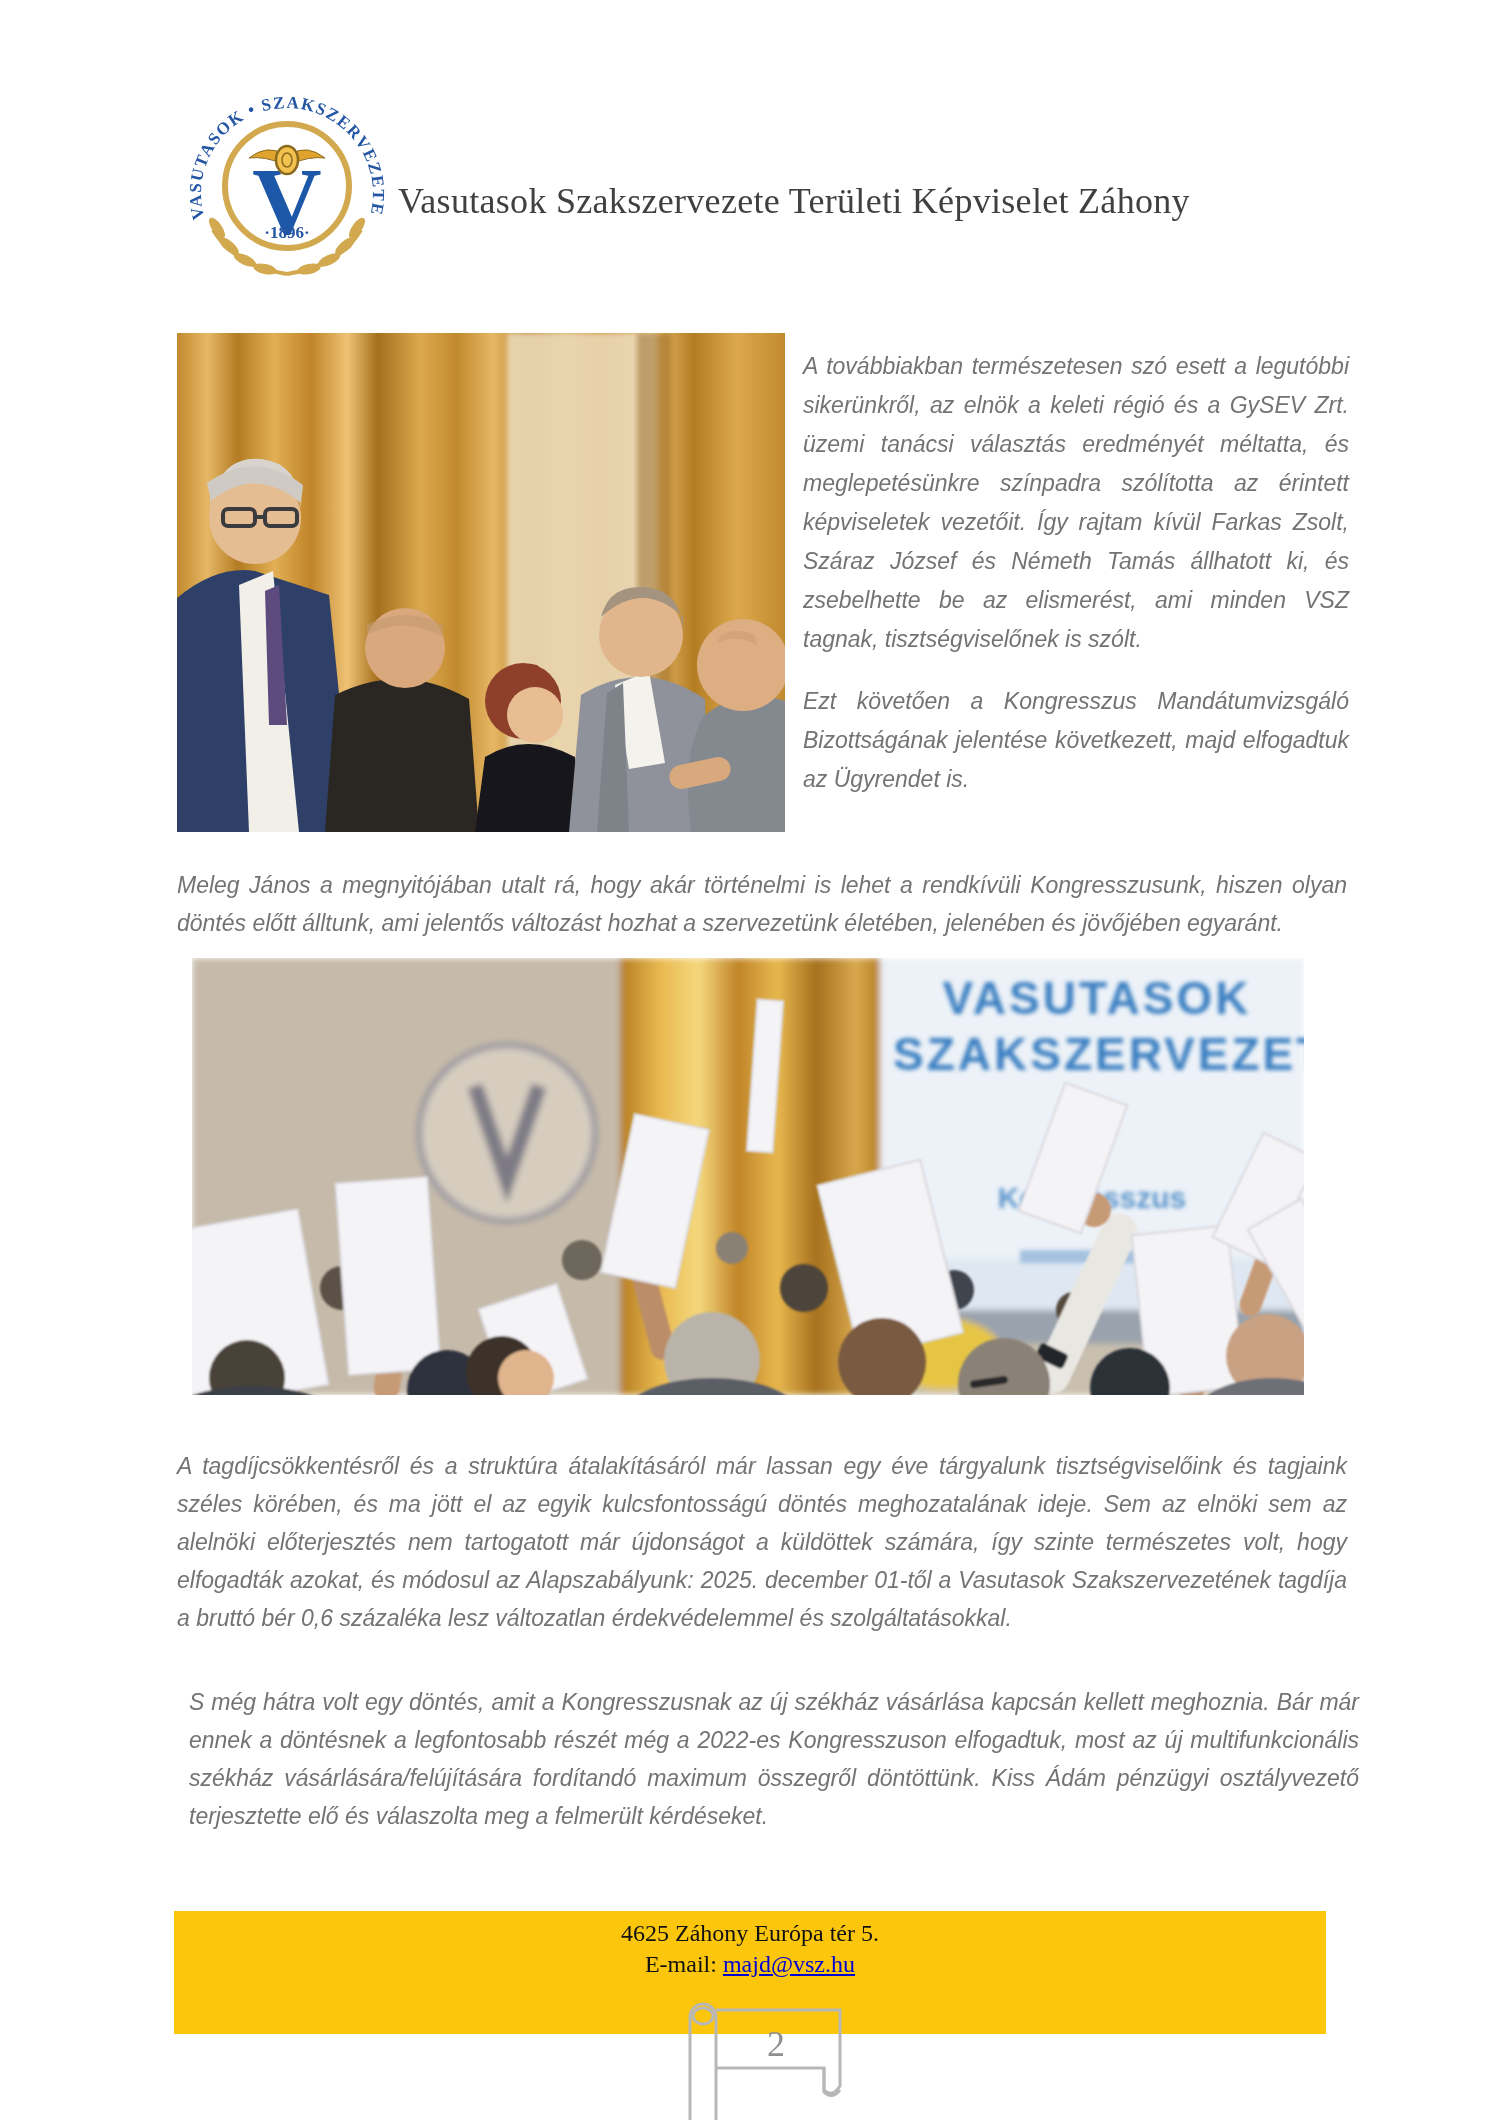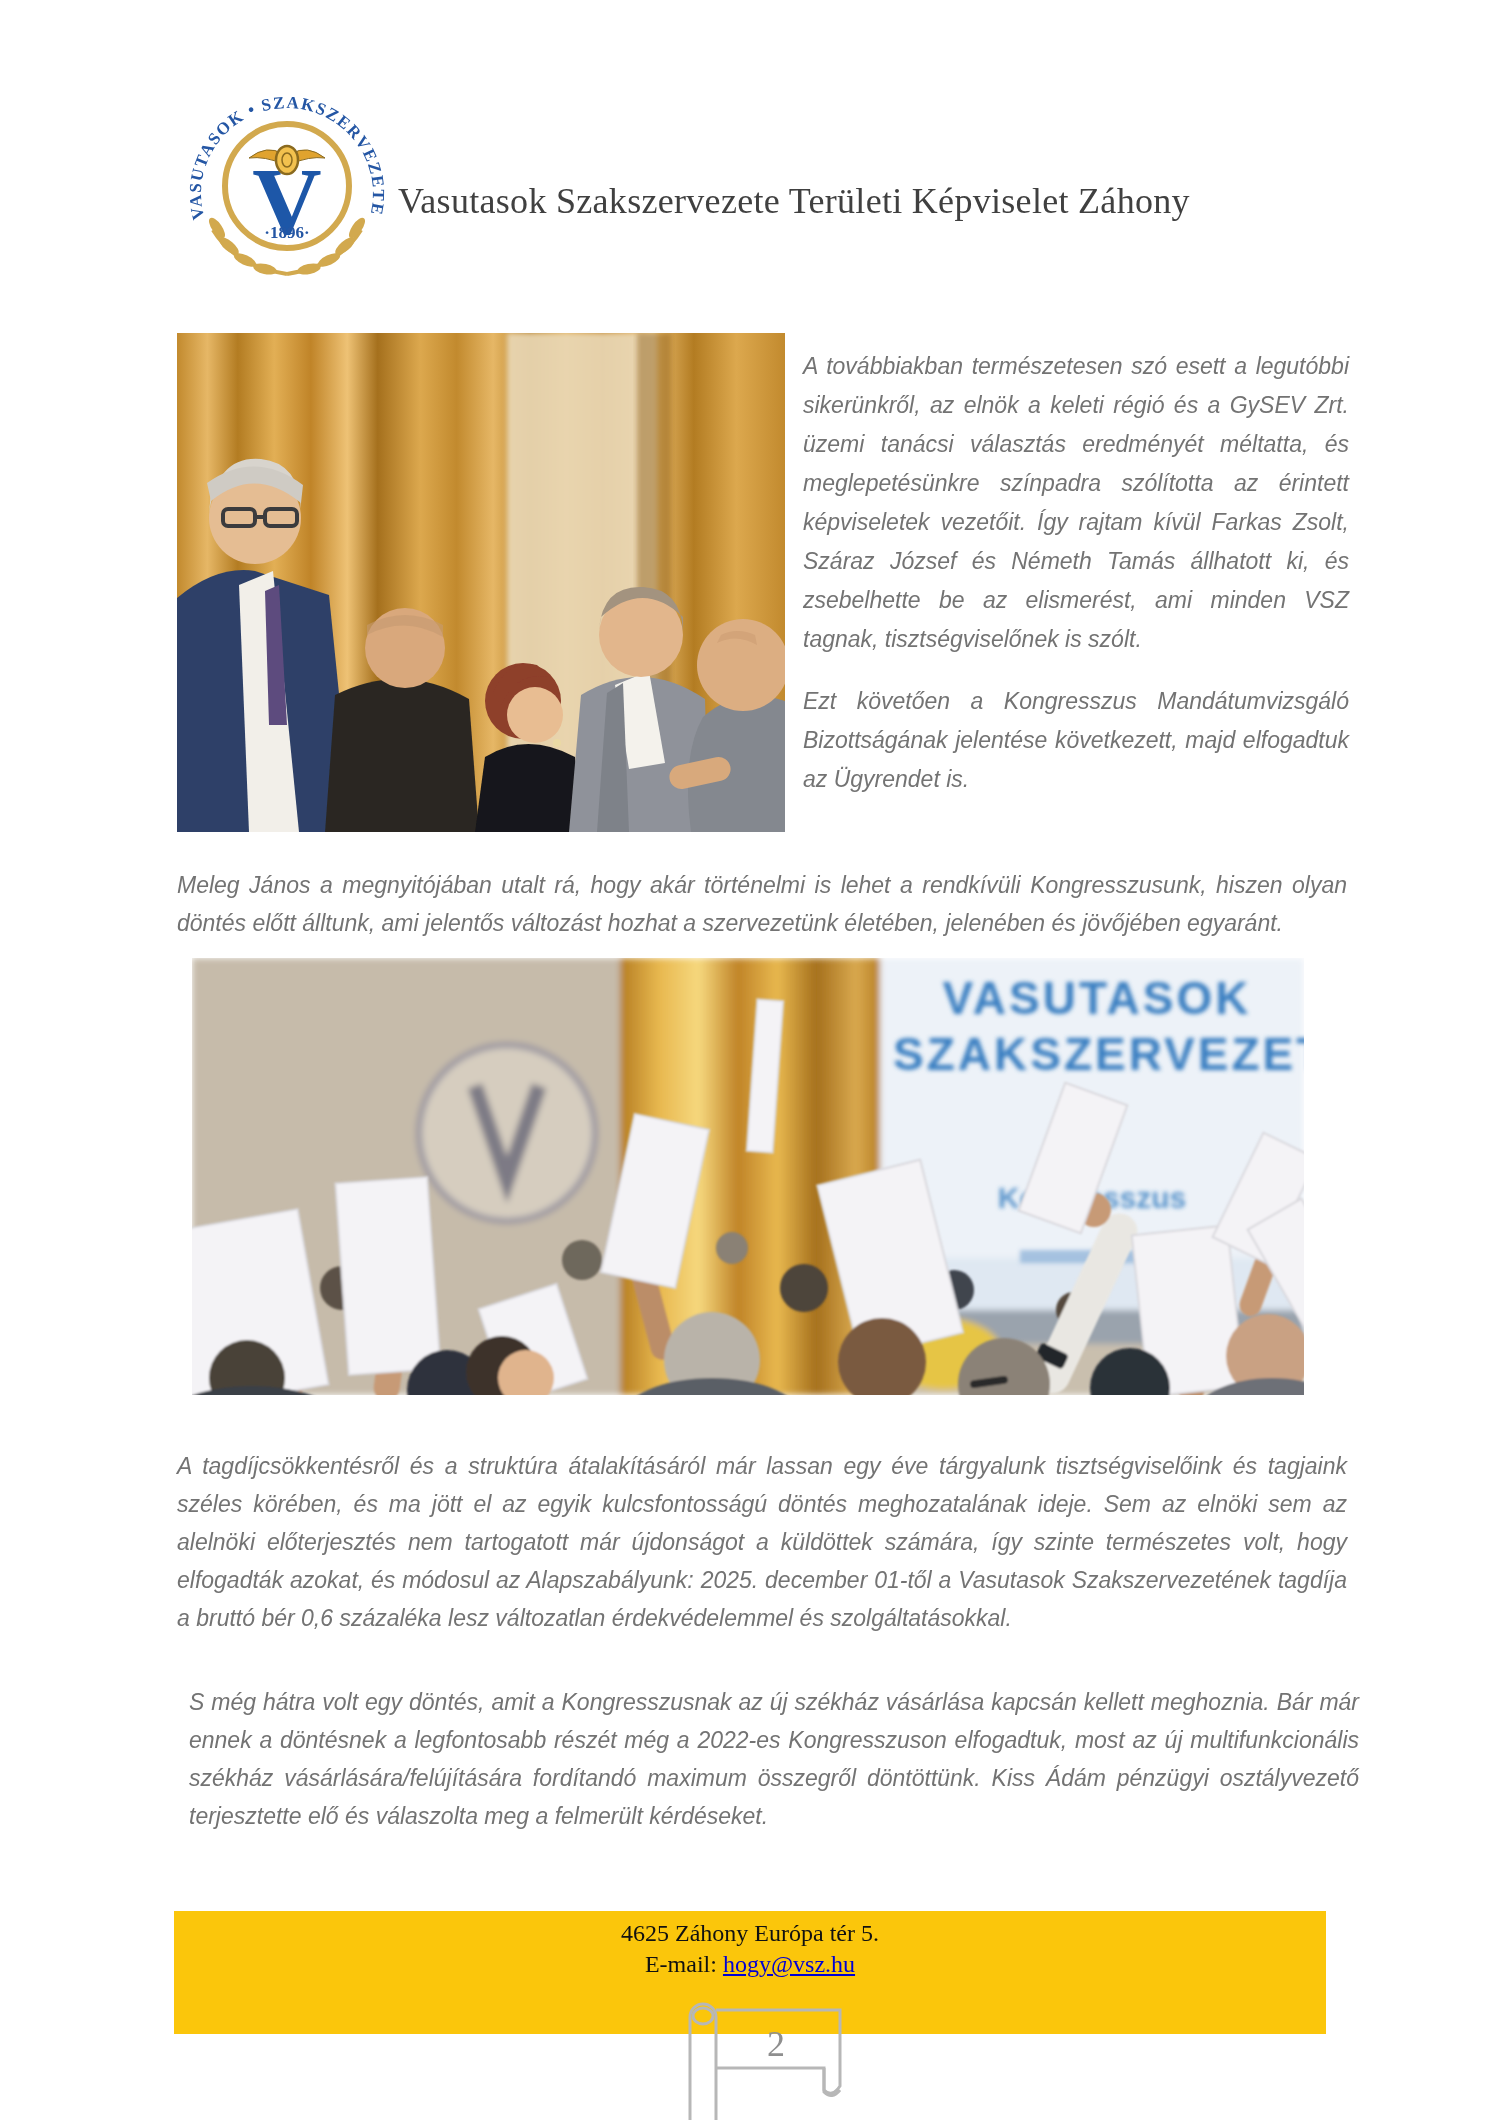--- a/index.html
+++ b/index.html
@@ -239,21 +239,21 @@
     </svg>
   </div>
 
   <p class="para p-full" id="para4">A tagdíjcsökkentésről és a struktúra átalakításáról már lassan egy éve tárgyalunk tisztségviselőink és tagjaink széles körében, és ma jött el az egyik kulcsfontosságú döntés meghozatalának ideje. Sem az elnöki sem az alelnöki előterjesztés nem tartogatott már újdonságot a küldöttek számára, így szinte természetes volt, hogy elfogadták azokat, és módosul az Alapszabályunk: 2025. december 01-től a Vasutasok Szakszervezetének tagdíja a bruttó bér 0,6 százaléka lesz változatlan érdekvédelemmel és szolgáltatásokkal.</p>
   <p class="para p-full" id="para5">S még hátra volt egy döntés, amit a Kongresszusnak az új székház vásárlása kapcsán kellett meghoznia. Bár már ennek a döntésnek a legfontosabb részét még a 2022-es Kongresszuson elfogadtuk, most az új multifunkcionális székház vásárlására/felújítására fordítandó maximum összegről döntöttünk. Kiss Ádám pénzügyi osztályvezető terjesztette elő és válaszolta meg a felmerült kérdéseket.</p>
 
   <div class="footer-bar" style="background: rgb(251, 198, 11);">
     <span class="footer-line">4625 Záhony Európa tér 5.</span>
     <span class="footer-line">
       <span>E-mail:</span>
-      <a class="email" href="#" style="color: rgb(0, 0, 212);">hogy@vsz.hu</a>
+      <a class="email" href="#" style="color: rgb(0, 0, 212);">majd@vsz.hu</a>
     </span>
   </div>
 
   <div class="scroll-wrap">
     <svg viewBox="0 0 180 150" width="180" height="150">
       <g fill="none" stroke="#b7b7b7" stroke-width="3">
         <rect x="14" y="8" width="26" height="132" rx="13"></rect>
         <ellipse cx="27" cy="20" rx="10" ry="8"></ellipse>
         <path d="M40,14 L164,14 L164,90 q-8,12 -16,4 l0,-22"></path>
         <path d="M40,72 L148,72 L148,96 q8,8 16,-2"></path>

